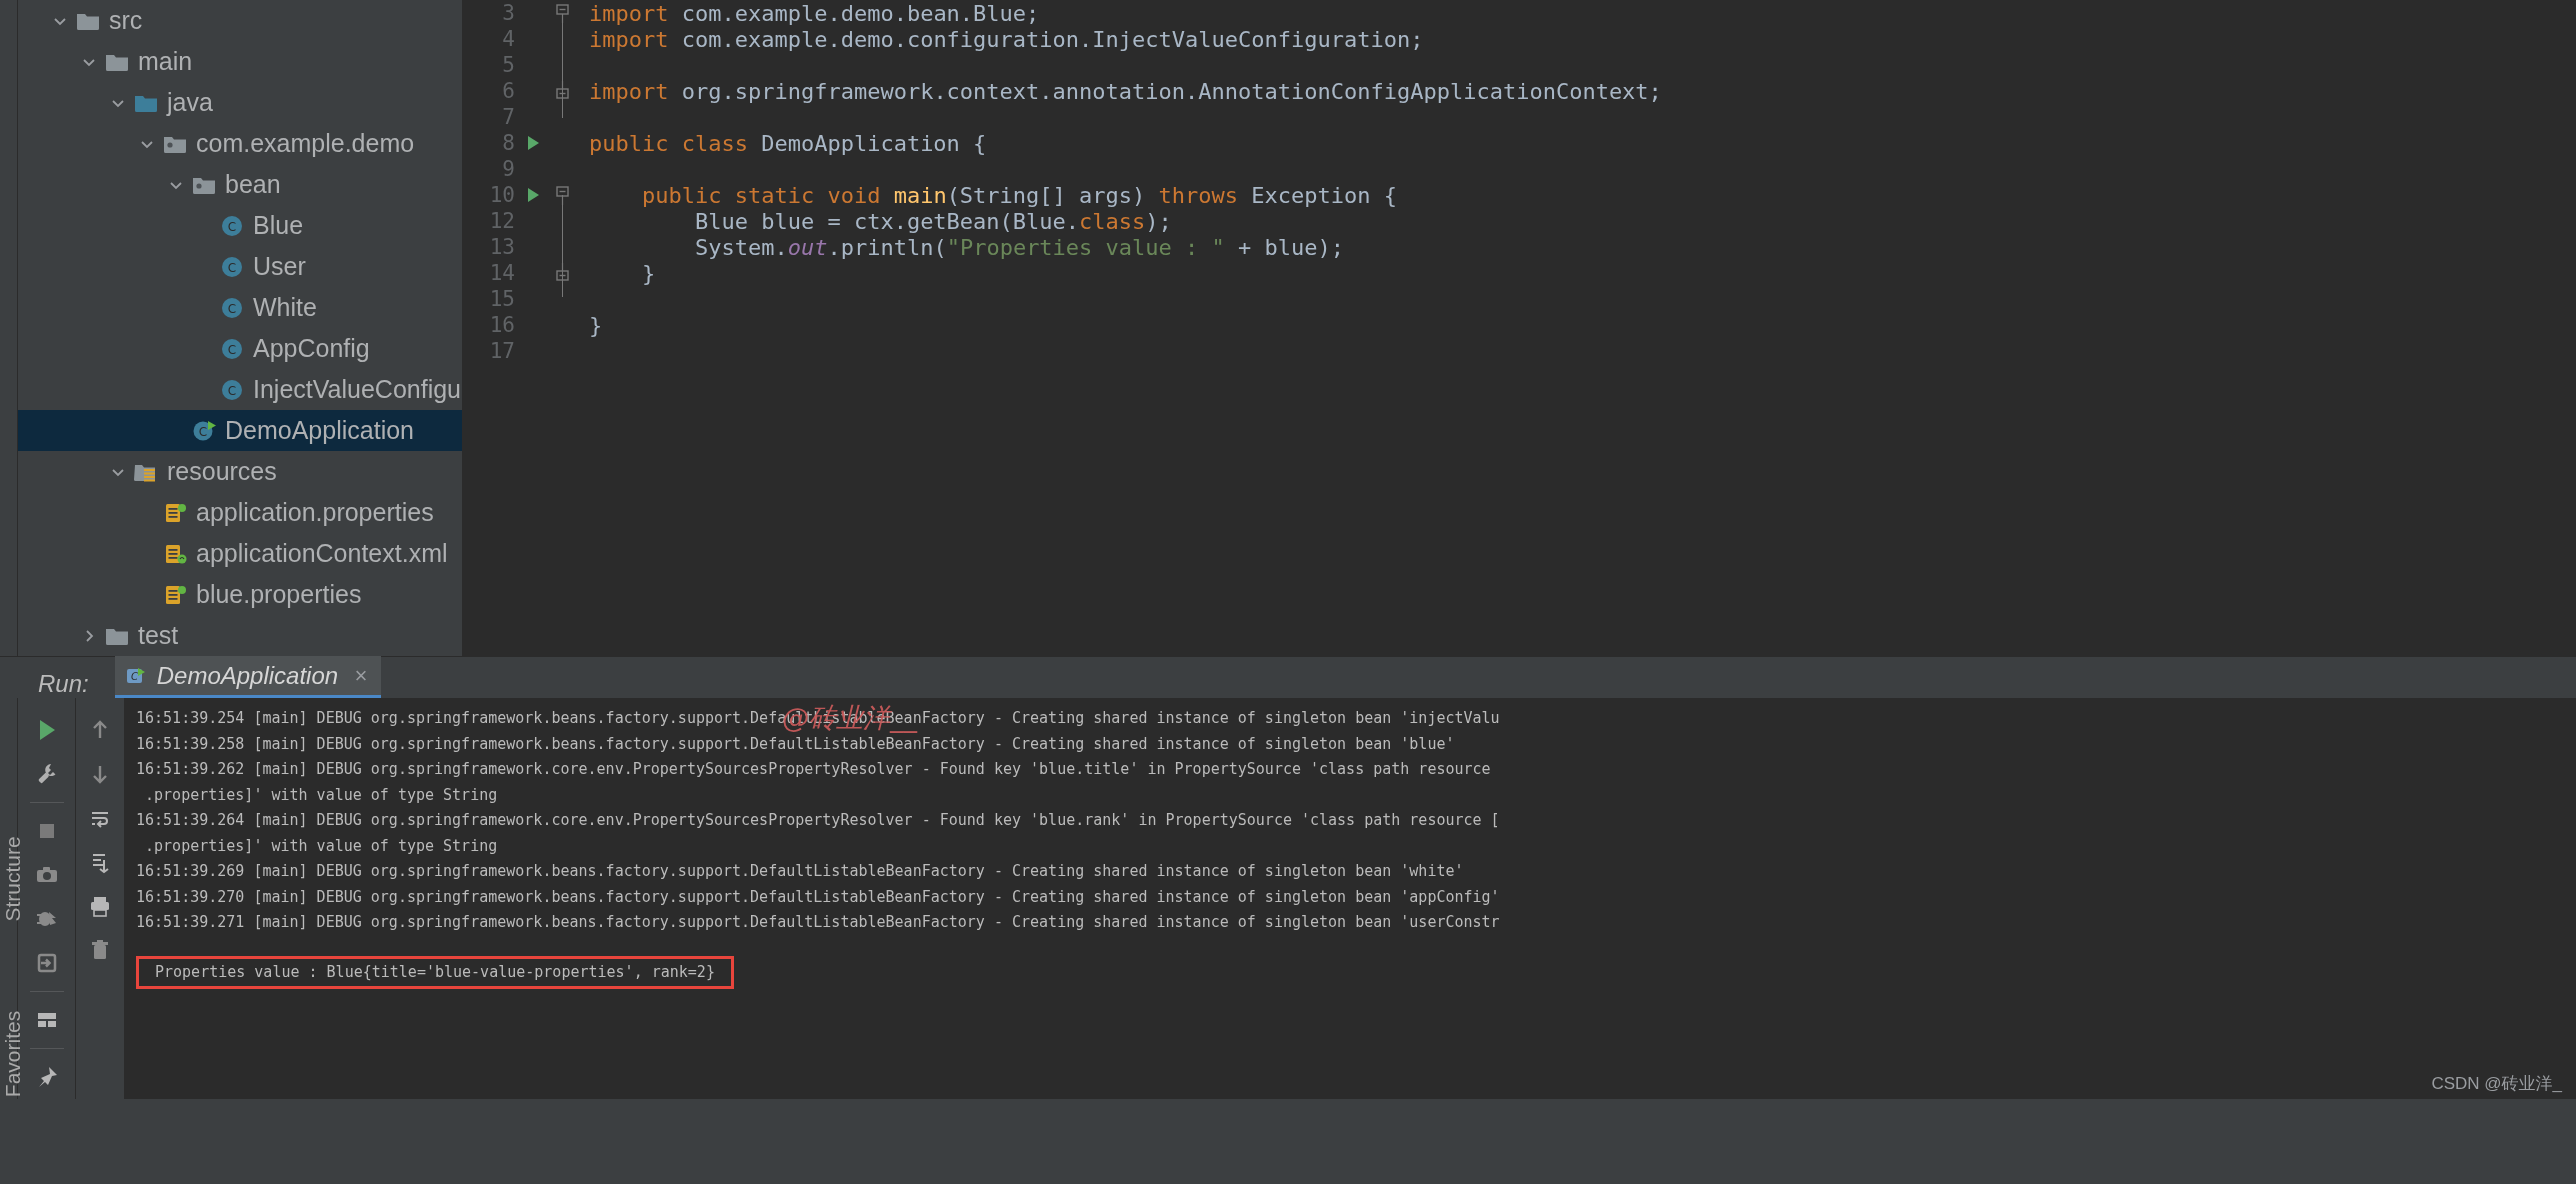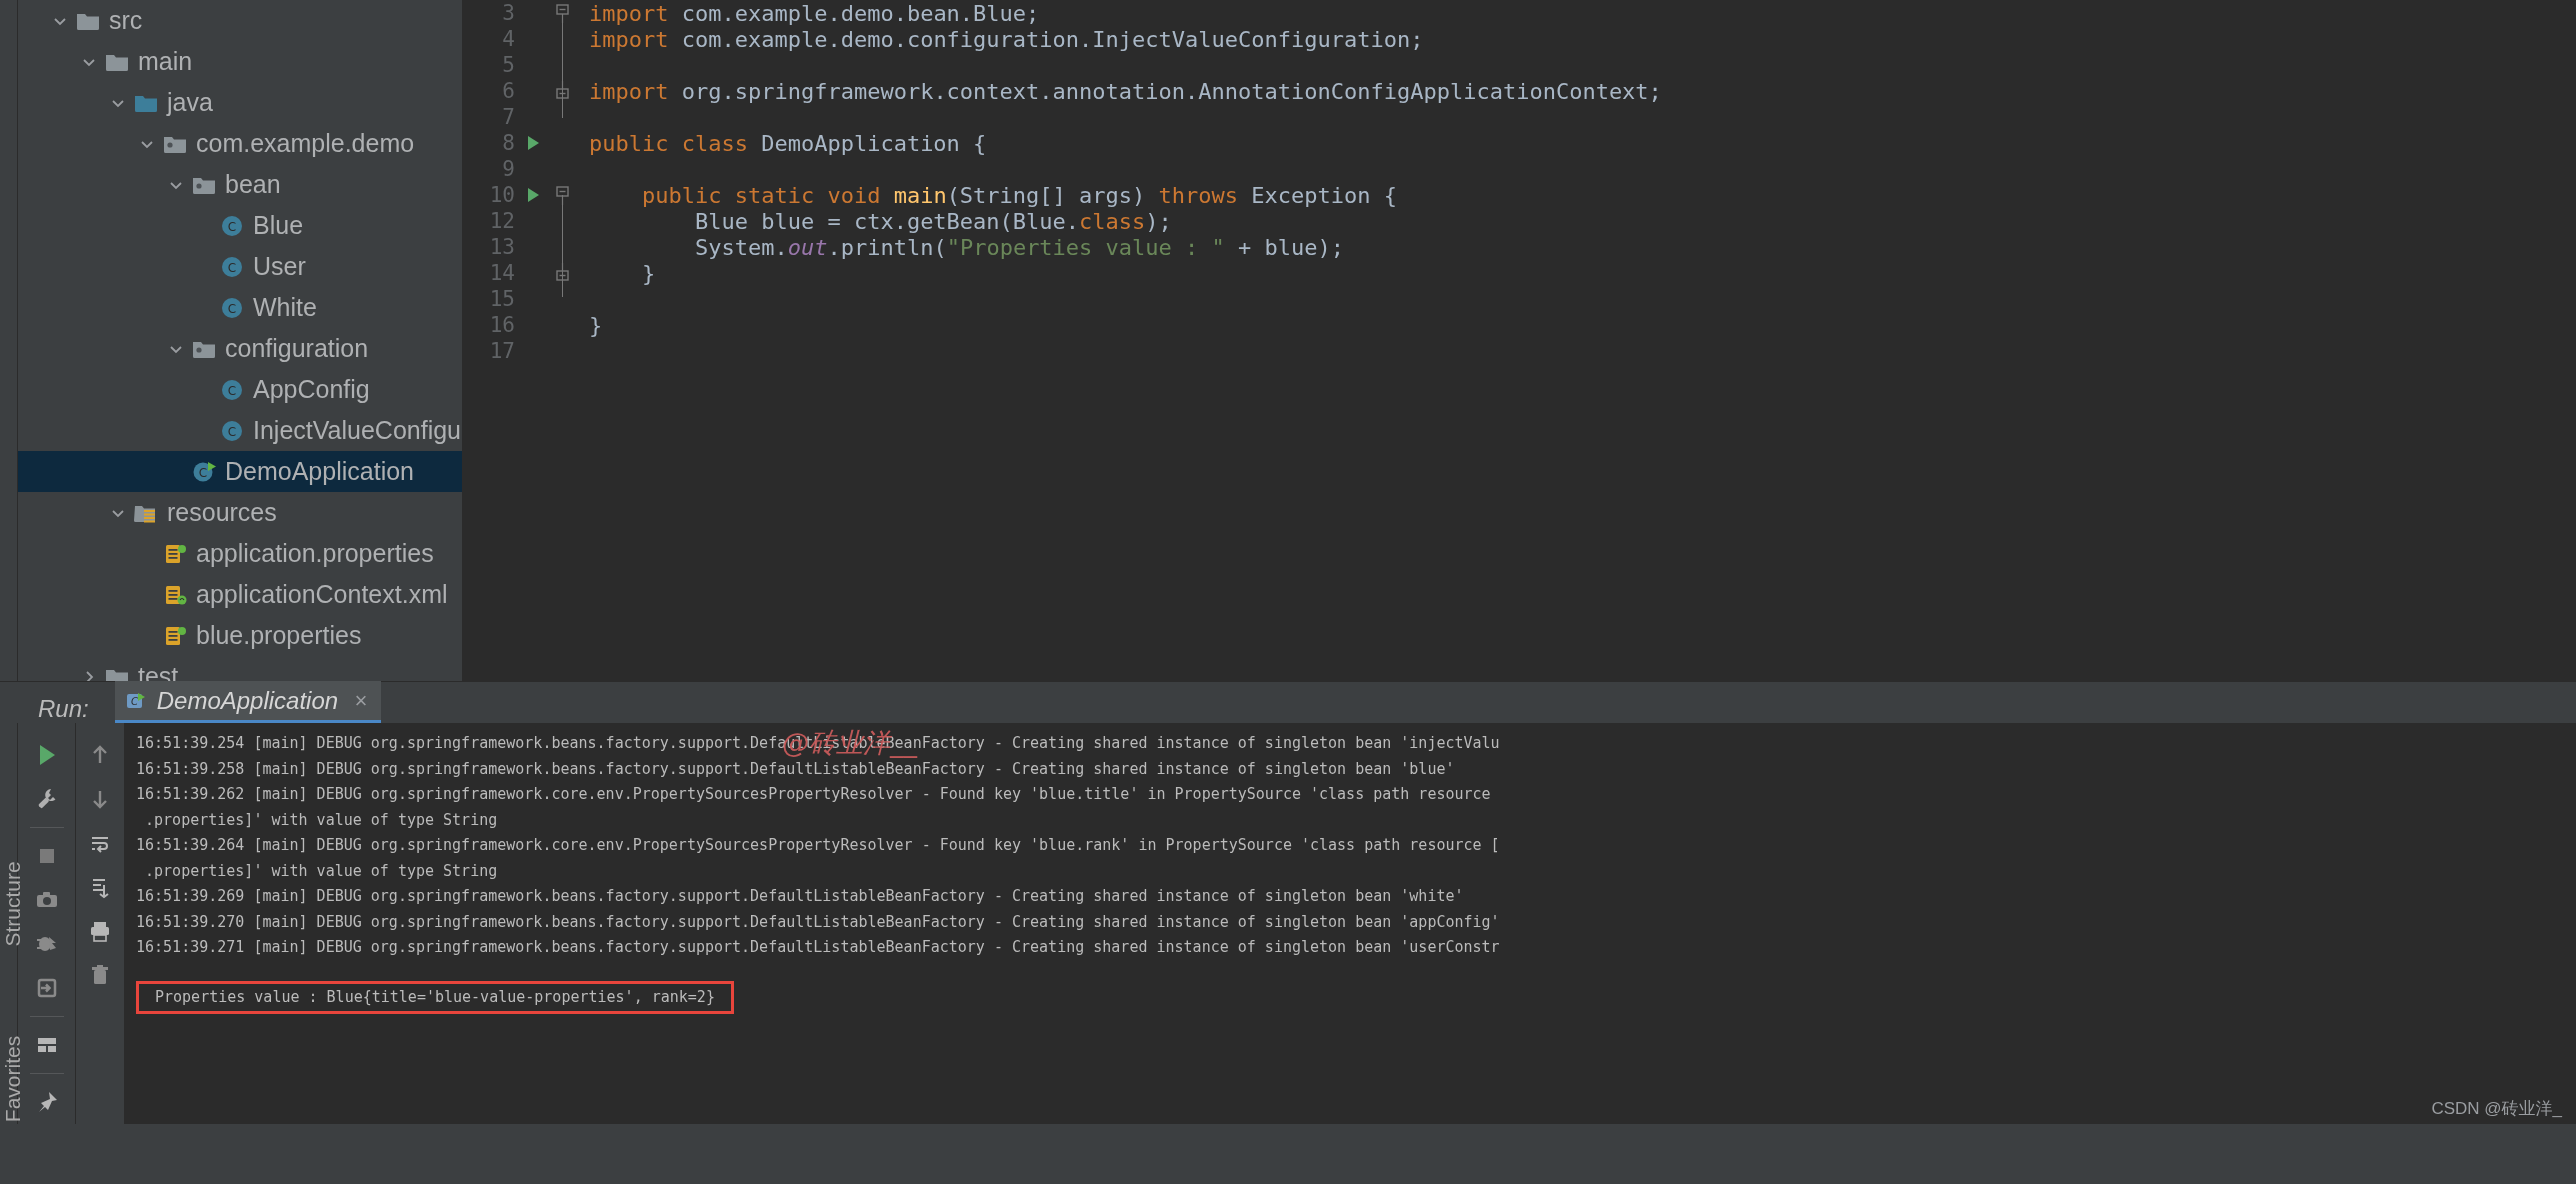--- a/index.html
+++ b/index.html
@@ -227,35 +227,20 @@
         <div class="row">
           <div style="width: 173px; flex: 0 0 173px;"></div>
           <div class="arrow empty"></div>
           <div class="ico">
             <svg width="26" height="26" viewBox="0 0 26 26">
               <circle cx="13" cy="13" r="10" fill="#3d7e9a"></circle>
               <text x="13" y="17.5" font-size="12" font-family="DejaVu Sans" fill="#2b2b2b" text-anchor="middle">C</text>
             </svg>
           </div>
           <div class="lbl">White</div>
-        </div>
-        <div class="row">
-          <div style="width: 145px; flex: 0 0 145px;"></div>
-          <div class="arrow">
-            <svg width="16" height="16" viewBox="0 0 16 16">
-              <path d="M3 6 L8 11 L13 6" stroke="#9a9da1" stroke-width="1.8" fill="none"></path>
-            </svg>
-          </div>
-          <div class="ico">
-            <svg width="26" height="26" viewBox="0 0 26 26">
-              <path d="M2 6 h8 l2 2.5 h12 v12 a1.5 1.5 0 0 1-1.5 1.5 h-19 a1.5 1.5 0 0 1-1.5-1.5 Z" fill="#8c9499"></path>
-              <circle cx="8" cy="14" r="2.6" fill="#4d5256"></circle>
-            </svg>
-          </div>
-          <div class="lbl">configuration</div>
         </div>
         <div class="row">
           <div style="width: 173px; flex: 0 0 173px;"></div>
           <div class="arrow empty"></div>
           <div class="ico">
             <svg width="26" height="26" viewBox="0 0 26 26">
               <circle cx="13" cy="13" r="10" fill="#3d7e9a"></circle>
               <text x="13" y="17.5" font-size="12" font-family="DejaVu Sans" fill="#2b2b2b" text-anchor="middle">C</text>
             </svg>
           </div>

